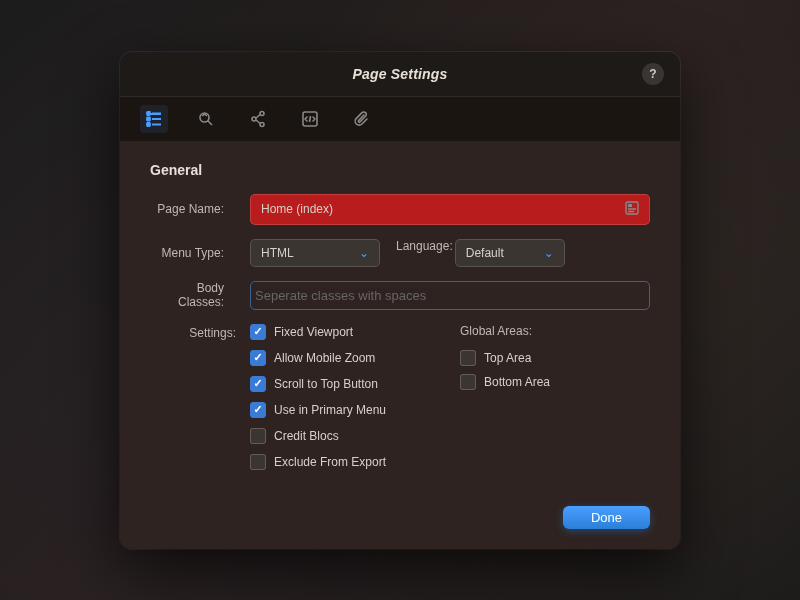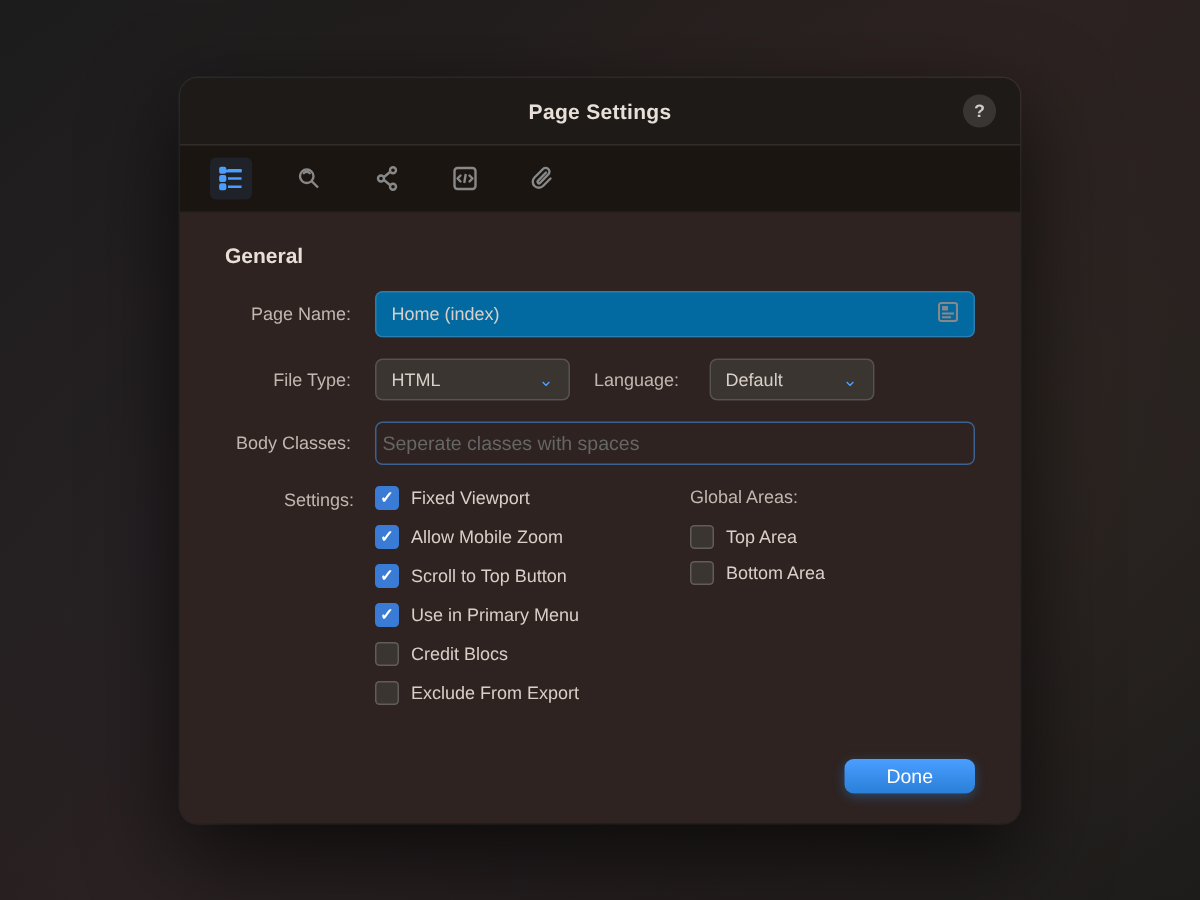--- a/index.html
+++ b/index.html
@@ -46,20 +46,21 @@
       display: flex;
       align-items: center;
       justify-content: center;
     }
 
     .dialog-title {
       color: #e8e0d8;
       font-size: 14px;
       font-weight: 600;
       letter-spacing: 0.2px;
+      font-style: italic;
     }
 
     .help-btn {
       position: absolute;
       right: 16px;
       top: 50%;
       transform: translateY(-50%);
       width: 22px;
       height: 22px;
       border-radius: 50%;
@@ -117,26 +118,26 @@
       align-items: center;
       margin-bottom: 14px;
     }
 
     .form-label {
       color: #c0b8b0;
       font-size: 12px;
       width: 100px;
       flex-shrink: 0;
       text-align: right;
-      padding-right: 16px;
+      padding-right: 26px;
     }
 
     .form-input {
       flex: 1;
-      background: #0369a1;
+      background: #b91c1c;
       border: 1px solid rgba(255,255,255,0.15);
       border-radius: 5px;
       padding: 6px 10px;
       color: #d8d0c8;
       font-size: 12px;
       outline: none;
       display: flex;
       align-items: center;
       justify-content: space-between;
     }
@@ -391,31 +392,31 @@
             <rect x="1" y="1" width="12" height="12" rx="1.5"></rect>
             <rect x="3" y="3" width="4" height="3" rx="0.5" fill="#888" stroke="none"></rect>
             <line x1="3" y1="8" x2="11" y2="8"></line>
             <line x1="3" y1="10.5" x2="9" y2="10.5"></line>
           </svg>
         </span>
       </div>
     </div>
 
     <div class="form-row">
-      <div class="form-label">File Type:</div>
+      <div class="form-label">Menu Type:</div>
       <div style="display:flex;align-items:center;gap:16px;flex:1;">
         <div class="select-box" style="min-width:130px;position:relative;">
           <select>
             <option>HTML</option>
             <option>PHP</option>
             <option>ASP</option>
           </select>
           <span class="select-arrow">⌄</span>
         </div>
-        <div style="display:flex;align-items:center;gap:20px;">
+        <div style="display:flex;gap:2px;">
           <span class="language-label">Language:</span>
           <div class="select-box" style="min-width:110px;">
             <select>
               <option>Default</option>
               <option>English</option>
               <option>French</option>
             </select>
             <span class="select-arrow">⌄</span>
           </div>
         </div>

